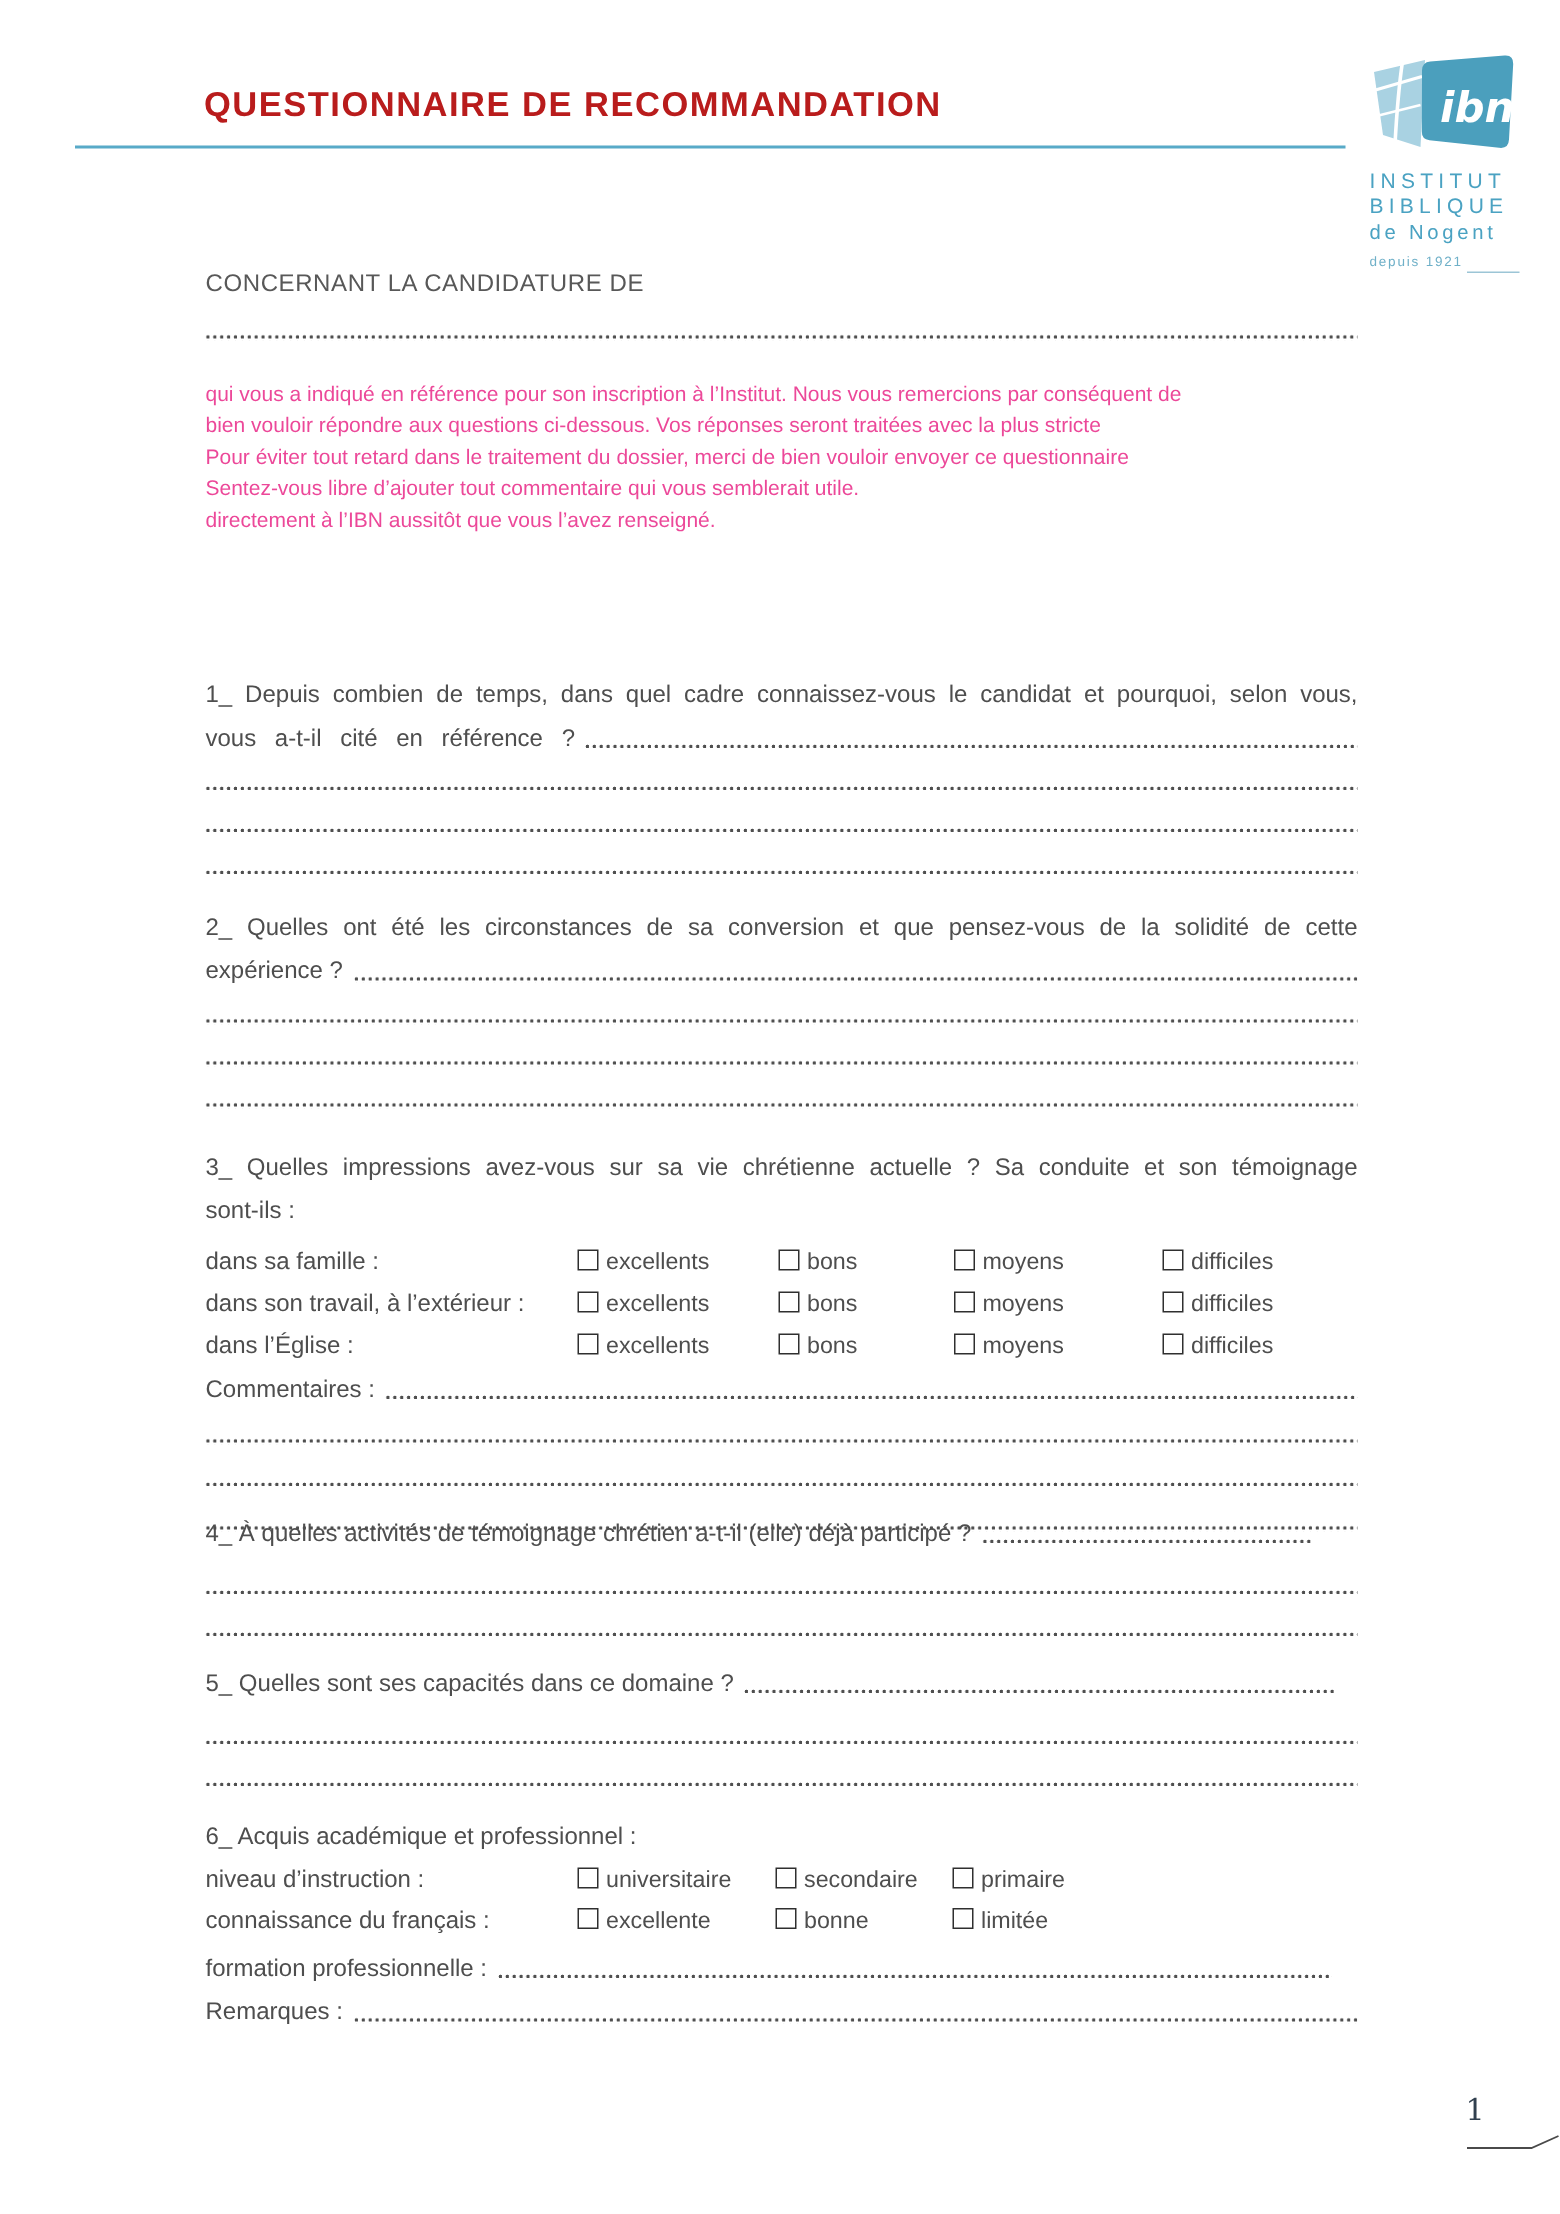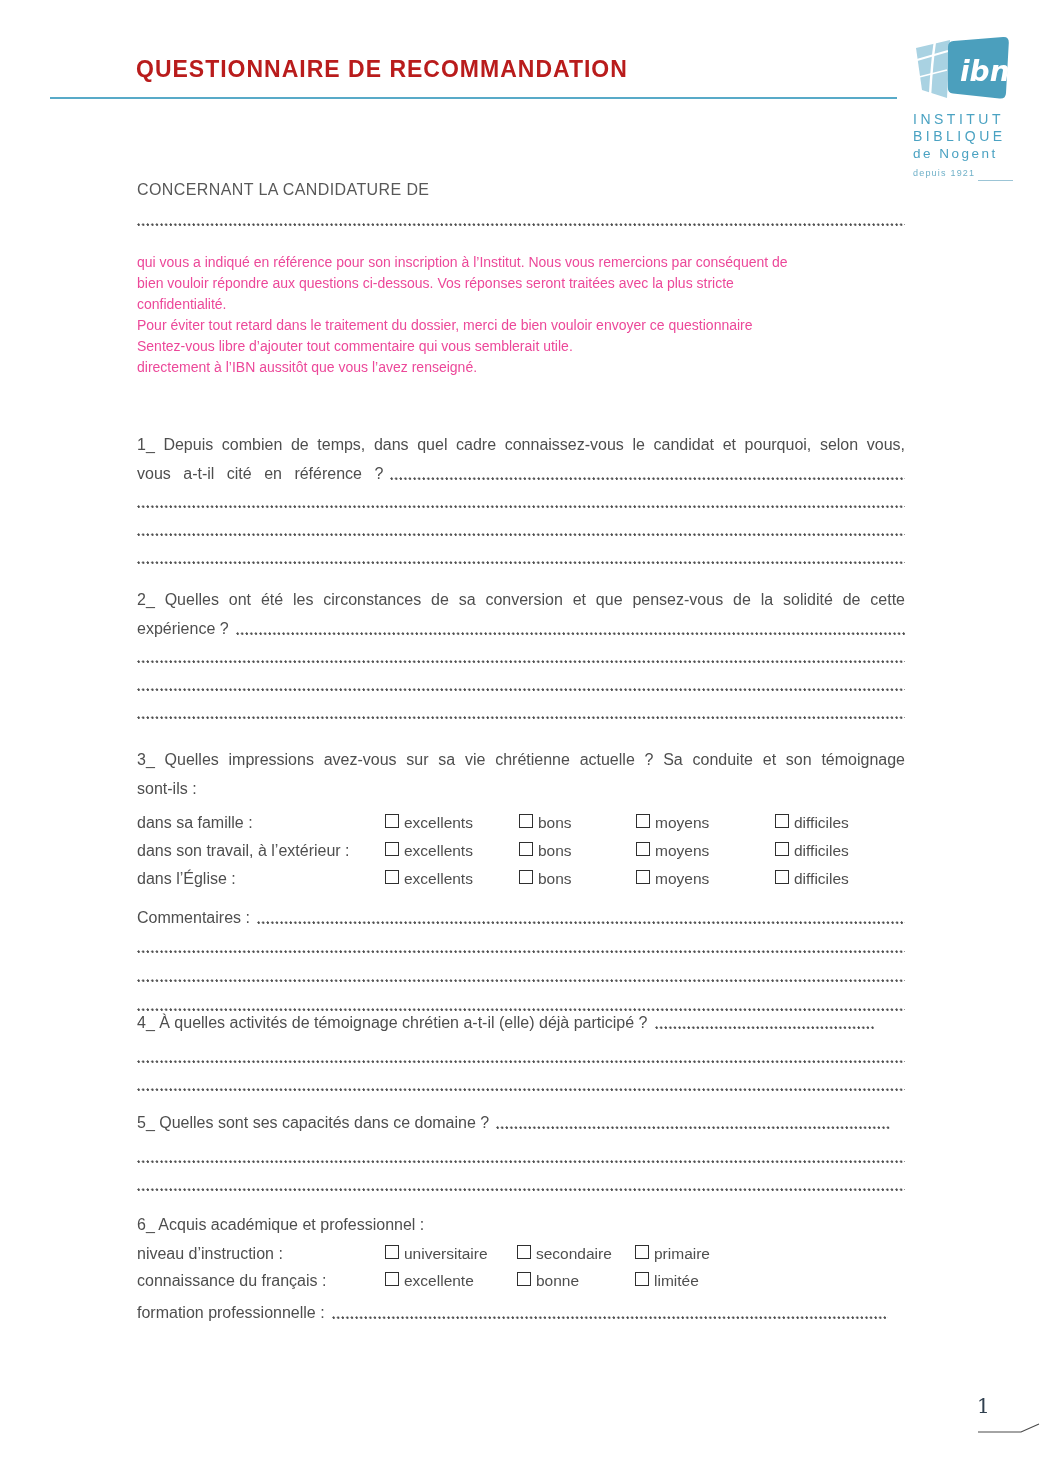--- a/index.html
+++ b/index.html
@@ -46,21 +46,21 @@
     background-position:0 calc(100% - 7px);
   }
   .ans-line { height:28px; }
   .ans-line.h29 { height:29px; }
 
   .name-line { top:206px; height:28px; }
 
   .intro { top:252px; font-size:14px; line-height:21px; color:#ec4899; }
 
   .q { font-size:16px; line-height:29px; color:#4e4e4e; }
-  .just { text-align:justify; text-align-last:justify; }
+  .just { text-align:justify; text-align-last:justify;margin-top:19px; }
   .qline { display:flex; }
   .qline .leader { flex:1; margin-left:7px; }
   .leader.short30 { margin-right:30px; }
   .leader.short17 { margin-right:17px; }
   .leader.short15 { margin-right:15px; }
   .spread { word-spacing:8px; }
 
   
   .cbrow { display:grid; align-items:center; height:28px; font-size:16px; }
   .cbrow.c4 { grid-template-columns:248px 134px 117px 139px 1fr; }
@@ -113,21 +113,20 @@
     </div>
   </div>
 </div>
 
 <div class="abs col concernant">CONCERNANT LA CANDIDATURE DE</div>
 <div class="abs col name-line dots"></div>
 
 <div class="abs col intro">
   <div>qui vous a indiqué en référence pour son inscription à l’Institut. Nous vous remercions par conséquent de</div>
   <div>bien vouloir répondre aux questions ci-dessous. Vos réponses seront traitées avec la plus stricte</div>
-  <div>confidentialité.</div>
   <div>Pour éviter tout retard dans le traitement du dossier, merci de bien vouloir envoyer ce questionnaire</div>
   <div>Sentez-vous libre d’ajouter tout commentaire qui vous semblerait utile.</div>
   <div>directement à l’IBN aussitôt que vous l’avez renseigné.</div>
 </div>
 
 <div class="abs col q q1">
   <div class="just">1_ Depuis combien de temps, dans quel cadre connaissez-vous le candidat et pourquoi, selon vous,</div>
   <div class="qline">
     <span class="spread">vous a-t-il cité en référence ?</span>
     <span class="leader dots"></span>
@@ -203,21 +202,21 @@
       <span class="opt">
           <span class="cb"></span>
           <span>moyens</span>
         </span>
       <span class="opt">
           <span class="cb"></span>
           <span>difficiles</span>
         </span>
     </div>
   </div>
-  <div class="qline" style="margin-top:11px;">
+  <div class="qline" style="margin-top:1px;">
     <span>Commentaires :</span>
     <span class="leader dots"></span>
   </div>
   <div class="ans-line h29 dots"></div>
   <div class="ans-line h29 dots"></div>
   <div class="ans-line h29 dots"></div>
 </div>
 
 <div class="abs col q q4">
   <div class="qline">
@@ -268,18 +267,22 @@
       </span>
     <span class="opt">
         <span class="cb"></span>
         <span>limitée</span>
       </span>
   </div>
   <div class="qline fline">
     <span>formation professionnelle :</span>
     <span class="leader short17 dots"></span>
   </div>
+  <div class="qline">
+    <span>Remarques :</span>
+    <span class="leader dots"></span>
+  </div>
 </div>
 
 <div class="abs page-num">1</div>
 <svg class="abs footer-mark" width="63" height="14" viewBox="0 0 63 14">
   <polyline points="1,11 44,11 62,3" stroke="#4a4a4a" stroke-width="1.2" fill="none"></polyline>
 </svg>
 
 </body></html>

